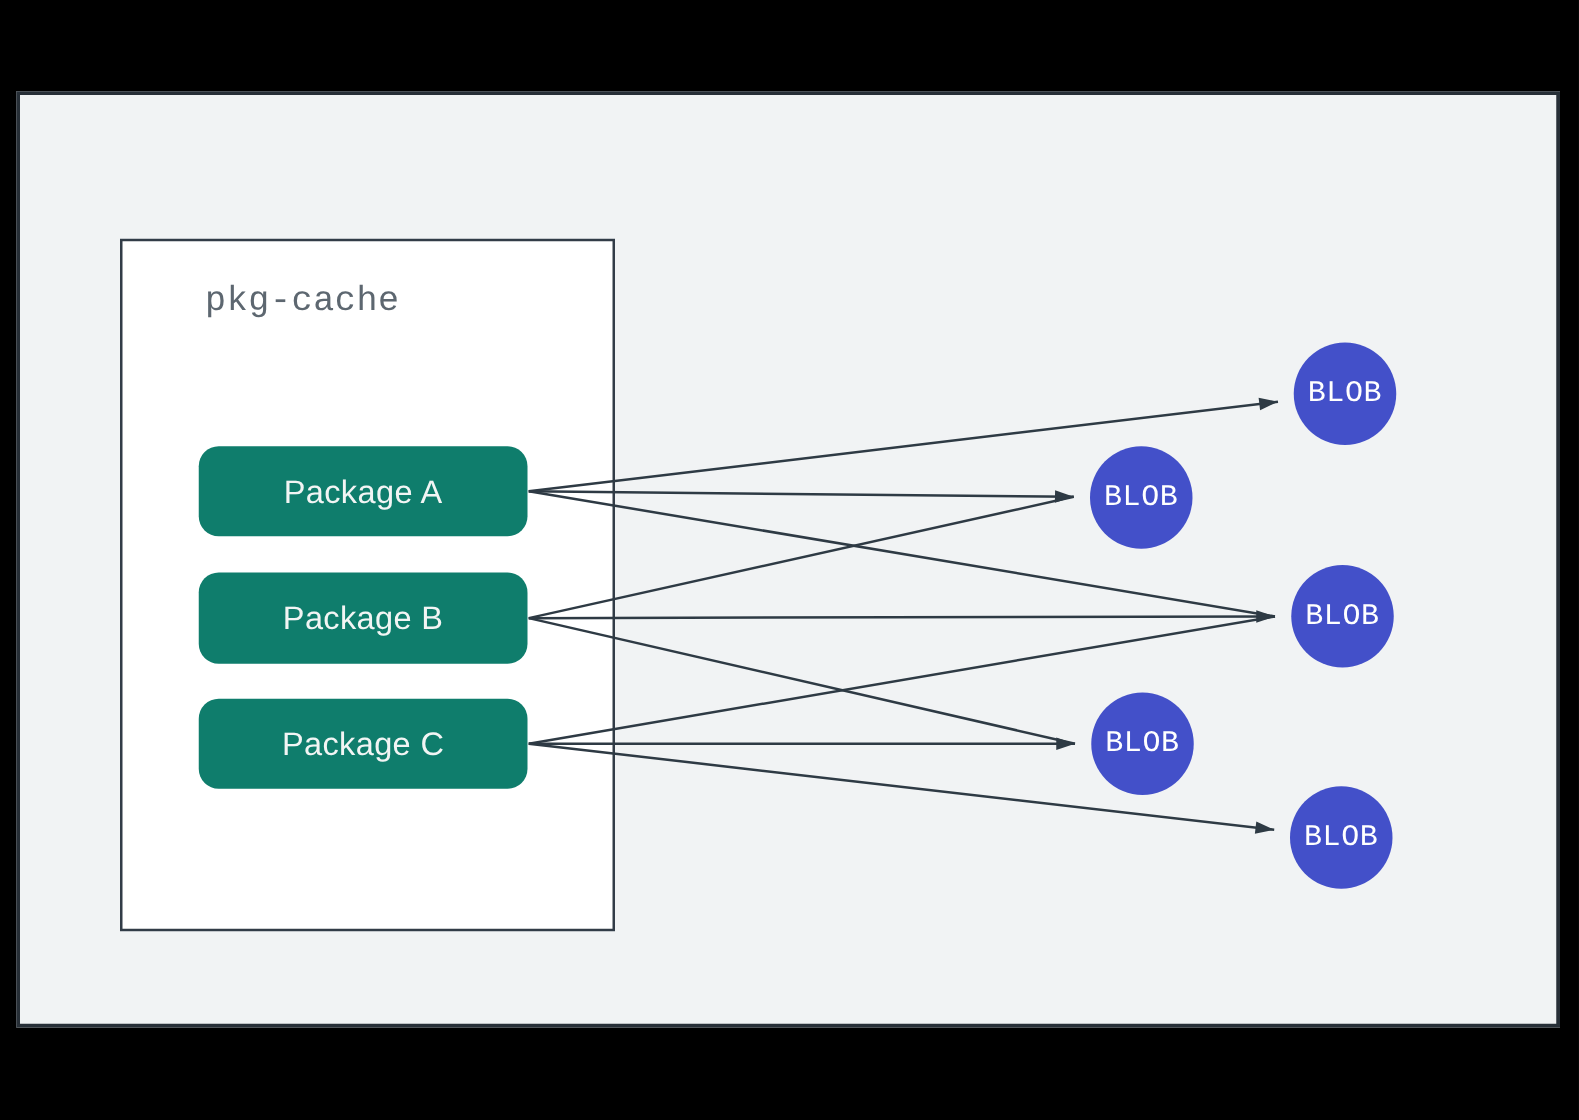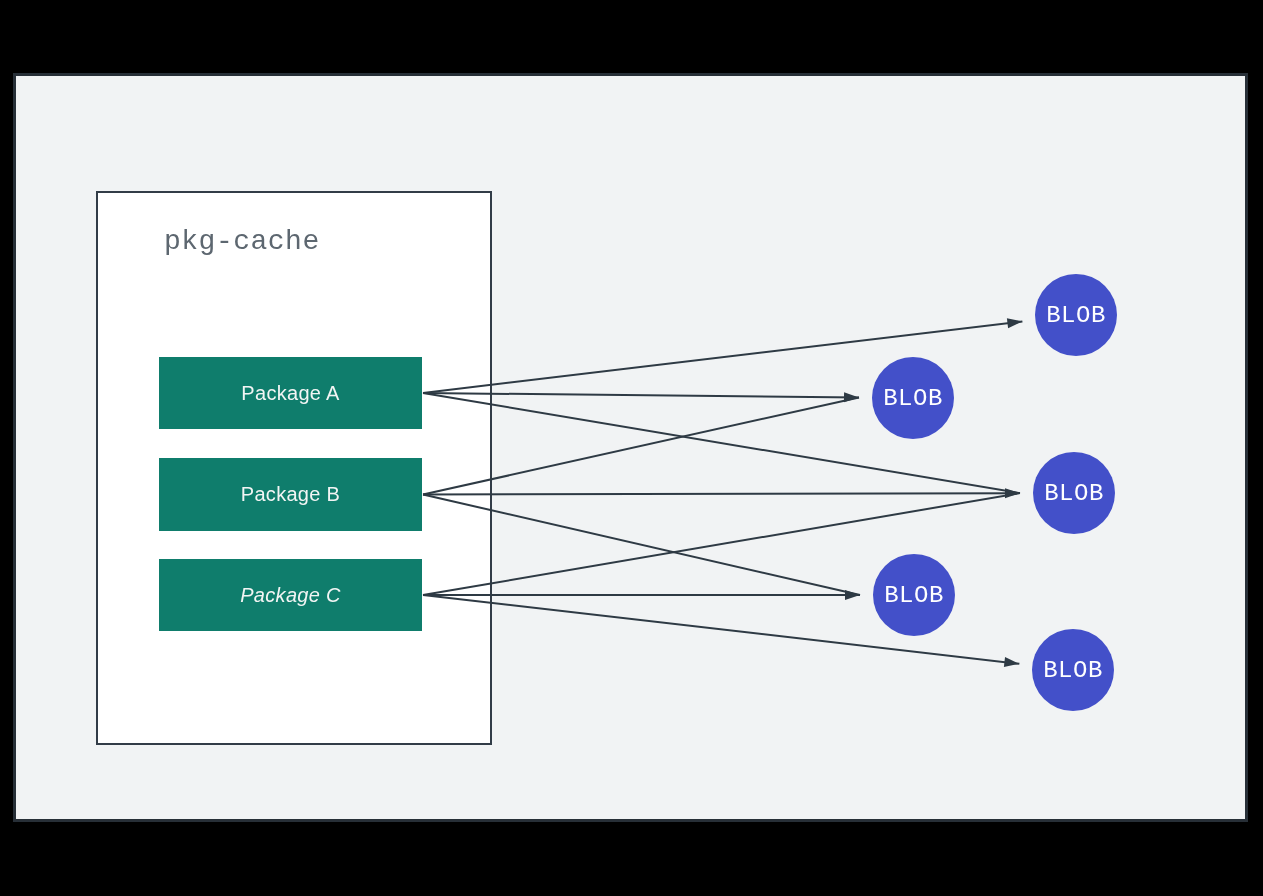--- a/index.html
+++ b/index.html
@@ -34,23 +34,23 @@
     font-size: 28px;
     letter-spacing: 0.5px;
     color: var(--title-text, #5d6770);
     white-space: pre;
     margin-left: 20px;
   }
   .package {
     position: absolute;
     box-sizing: border-box;
     background: var(--package-bg, #0f7d6c);
-    border-radius: 0;
+    border-radius: 16px;
     color: var(--package-text, #f2f5f4);
-    font-size: 20px;
+    font-size: 26px;
     display: flex;
     align-items: center;
     justify-content: center;
     letter-spacing: 0.3px;
   }
   .blob {
     position: absolute;
     box-sizing: border-box;
     background: var(--blob-bg, #4350c9);
     border-radius: 50%;
@@ -76,21 +76,21 @@
   <div class="panel"></div>
 
   <div class="box left">
     <div class="box-title">pkg-cache</div>
   </div>
 
 
   <div id="nodes">
       <div class="package" style="left: 159px; top: 357px; width: 263px; height: 72px;">Package A</div>
       <div class="package" style="left: 159px; top: 458px; width: 263px; height: 73px;">Package B</div>
-      <div class="package" style="left: 159px; top: 559px; width: 263px; height: 72px; font-style: italic;">Package C</div>
+      <div class="package" style="left: 159px; top: 559px; width: 263px; height: 72px;">Package C</div>
       <div class="blob" style="left: 1035px; top: 274px; width: 82px; height: 82px;">BLOB</div>
       <div class="blob" style="left: 872px; top: 357px; width: 82px; height: 82px;">BLOB</div>
       <div class="blob" style="left: 1033px; top: 452px; width: 82px; height: 82px;">BLOB</div>
       <div class="blob" style="left: 873px; top: 554px; width: 82px; height: 82px;">BLOB</div>
       <div class="blob" style="left: 1032px; top: 629px; width: 82px; height: 82px;">BLOB</div>
     </div>
 
   <svg id="edge-layer" viewBox="0 0 1263 896" xmlns="http://www.w3.org/2000/svg">
       <line x1="423" y1="393" x2="1022.3811617769461" y2="321.4047004309314" stroke="#2e3a44" stroke-width="2"></line>
       <line x1="423" y1="393" x2="859.0028111090885" y2="397.4490082766234" stroke="#2e3a44" stroke-width="2"></line>

